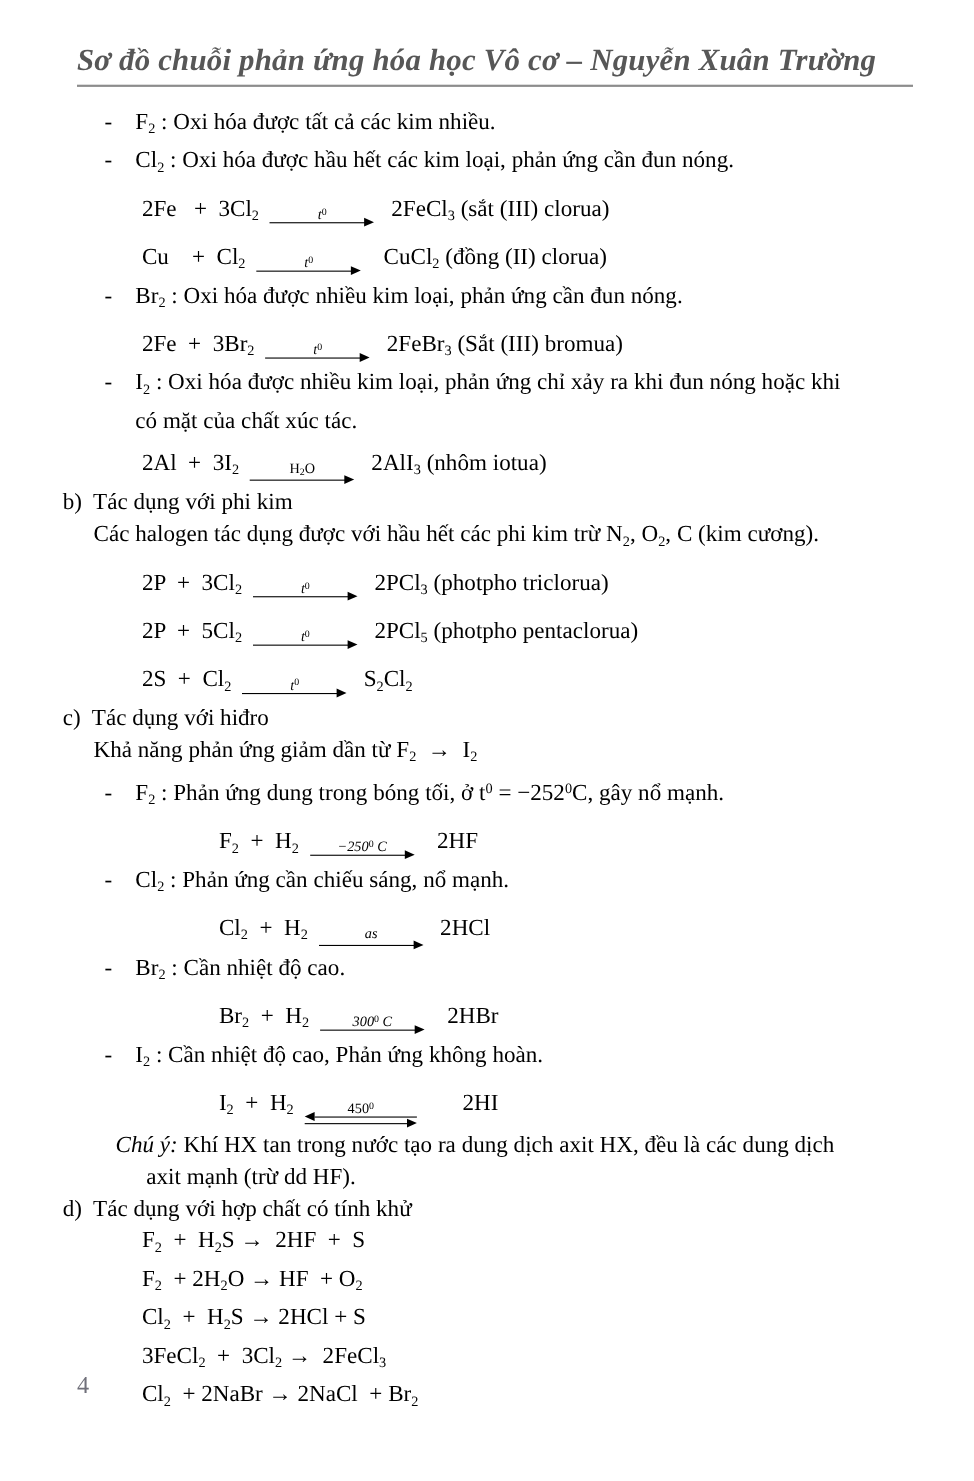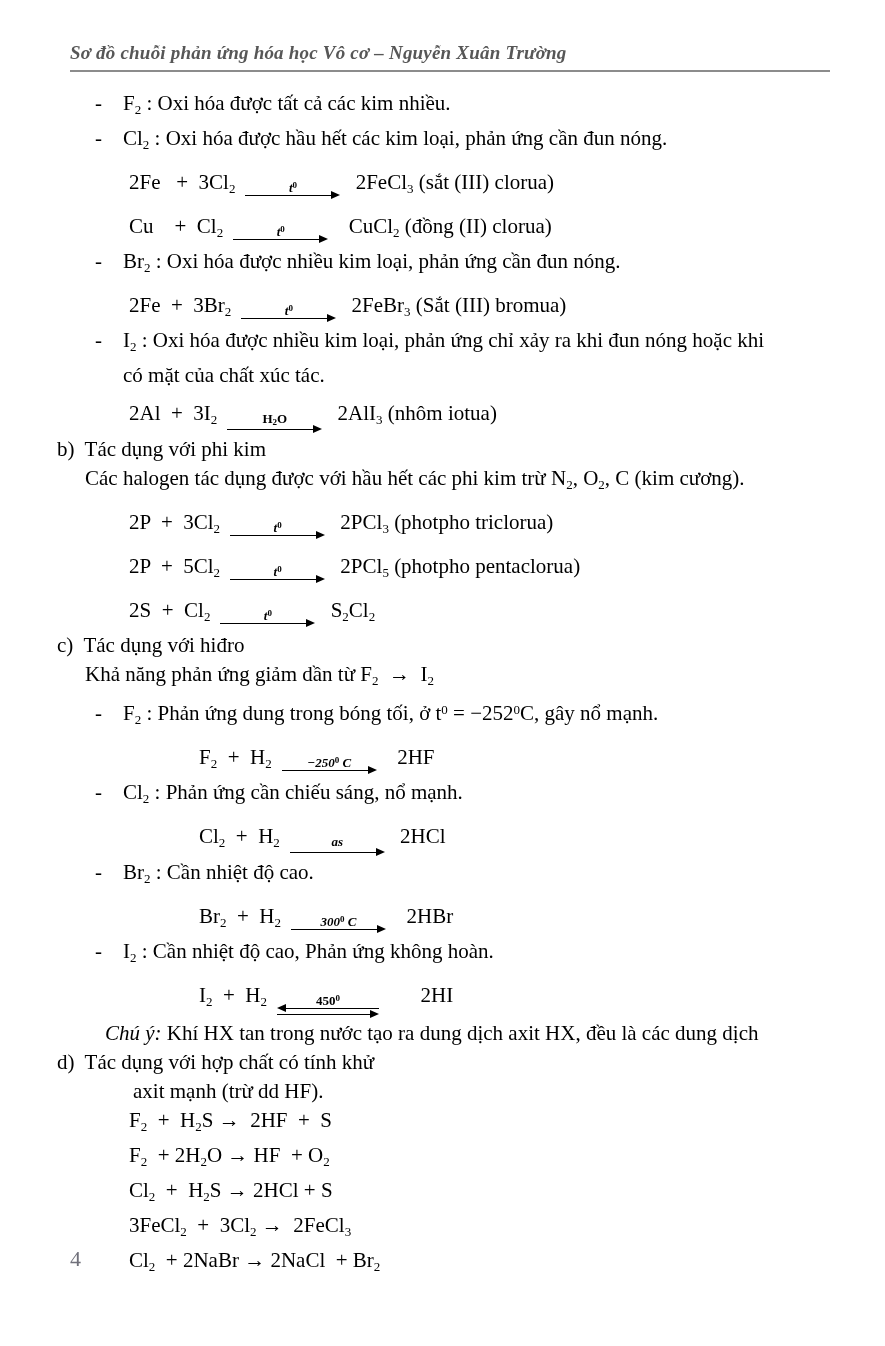--- a/index.html
+++ b/index.html
@@ -1,40 +1,40 @@
 <!DOCTYPE html>
 <html><head>
 <meta charset="utf-8">
 <style>
   html,body{margin:0;padding:0;background:#ffffff;}
   #page{
     position:relative;width:885px;height:1346px;background:#ffffff;overflow:hidden;
     font-family:"Liberation Serif","DejaVu Serif",serif;font-size:21px;color:#000;
   }
   #hdr{margin:40px 55px 0 70px;padding-bottom:5px;border-bottom:2px solid #8c8c8c;}
-  .hdr-title{font-style:italic;font-weight:bold;font-size:19px;color:#575757;letter-spacing:.2px;
+  .hdr-title{font-style:italic;font-weight:bold;font-size:28px;color:#575757;letter-spacing:.2px;
              font-family:"Liberation Serif","DejaVu Serif",serif;}
   #content{margin:17px 58px 0 57px;}
   .cline{line-height:29px;white-space:pre-wrap;}
   .tall{padding-top:9px;}
   .l-sect{padding-left:0;}
   .l-plain{padding-left:28px;}
   .l-dash{padding-left:38px;}
   .l-cont{padding-left:66px;}
   .l-cont2{padding-left:76px;}
   .l-note{padding-left:48px;}
   .l-eq{padding-left:72px;}
   .l-eq2{padding-left:142px;}
   .dash{display:inline-block;width:28px;}
   .run{}
   .i{font-style:italic;}
   .sub{font-size:13px;vertical-align:-4px;}
   .sup{font-size:13px;vertical-align:6px;}
   .larrow{display:inline-block;vertical-align:-3px;margin:0 10px;text-align:center;line-height:normal;}
-  .albl{display:block;font-size:13px;line-height:14px;height:14px;white-space:pre;font-weight:bold;}
+  .albl{display:block;font-size:13px;line-height:14px;height:14px;white-space:pre;}
   .albl .sup{font-size:9px;vertical-align:4px;}
   .albl .sub{font-size:9px;vertical-align:-2px;}
   .ashaft{display:block;position:relative;width:95px;height:9px;}
   .ashaft::before{content:"";position:absolute;left:0;right:5px;top:3px;border-top:1.5px solid #000;}
   .ashaft::after{content:"";position:absolute;right:0;top:-1px;width:0;height:0;
     border-left:9px solid #000;border-top:4.5px solid transparent;border-bottom:4.5px solid transparent;}
   .eqshaft{display:block;position:relative;width:102px;height:14px;}
   .eq-top-line{position:absolute;left:9px;right:0;top:3px;border-top:1.5px solid #000;}
   .eq-top-head{position:absolute;left:0;top:-1px;width:0;height:0;
     border-right:9px solid #000;border-top:4.5px solid transparent;border-bottom:4.5px solid transparent;}
@@ -69,22 +69,22 @@
       <div class="cline l-plain"><span class="run">Khả năng phản ứng giảm dần từ F</span><span class="sub">2</span><span class="run">  →  I</span><span class="sub">2</span></div>
       <div class="cline l-dash"><span class="dash">-</span><span class="run">F</span><span class="sub">2</span><span class="run"> : Phản ứng dung trong bóng tối, ở t</span><span class="sup">0</span><span class="run"> = −252</span><span class="sup">0</span><span class="run">C, gây nổ mạnh.</span></div>
       <div class="cline l-eq2 tall"><span class="run">F</span><span class="sub">2</span><span class="run">  +  H</span><span class="sub">2</span><span class="larrow"><span class="albl"><span class="i">−250</span><span class="sup">0</span><span class="i"> C</span></span><span class="ashaft"></span></span><span class="run">  2HF</span></div>
       <div class="cline l-dash"><span class="dash">-</span><span class="run">Cl</span><span class="sub">2</span><span class="run"> : Phản ứng cần chiếu sáng, nổ mạnh.</span></div>
       <div class="cline l-eq2 tall"><span class="run">Cl</span><span class="sub">2</span><span class="run">  +  H</span><span class="sub">2</span><span class="larrow"><span class="albl"><span class="i">as</span></span><span class="ashaft"></span></span><span class="run"> 2HCl</span></div>
       <div class="cline l-dash"><span class="dash">-</span><span class="run">Br</span><span class="sub">2</span><span class="run"> : Cần nhiệt độ cao.</span></div>
       <div class="cline l-eq2 tall"><span class="run">Br</span><span class="sub">2</span><span class="run">  +  H</span><span class="sub">2</span><span class="larrow"><span class="albl"><span class="i">300</span><span class="sup">0</span><span class="i"> C</span></span><span class="ashaft"></span></span><span class="run">  2HBr</span></div>
       <div class="cline l-dash"><span class="dash">-</span><span class="run">I</span><span class="sub">2</span><span class="run"> : Cần nhiệt độ cao, Phản ứng không hoàn.</span></div>
       <div class="cline l-eq2 tall"><span class="run">I</span><span class="sub">2</span><span class="run">  +  H</span><span class="sub">2</span><span class="larrow"><span class="albl"><span class="run">450</span><span class="sup">0</span></span><span class="eqshaft"><span class="eq-top-line"></span><span class="eq-top-head"></span><span class="eq-bot-line"></span><span class="eq-bot-head"></span></span></span><span class="run">      2HI</span></div>
       <div class="cline l-note"><span class="i">Chú ý:</span><span class="run"> Khí HX tan trong nước tạo ra dung dịch axit HX, đều là các dung dịch</span></div>
+      <div class="cline l-cont2"><span class="run">axit mạnh (trừ dd HF).</span></div>
       <div class="cline l-sect"><span class="run">d)  Tác dụng với hợp chất có tính khử</span></div>
-      <div class="cline l-cont2"><span class="run">axit mạnh (trừ dd HF).</span></div>
       <div class="cline l-eq"><span class="run">F</span><span class="sub">2</span><span class="run">  +  H</span><span class="sub">2</span><span class="run">S →  2HF  +  S</span></div>
       <div class="cline l-eq"><span class="run">F</span><span class="sub">2</span><span class="run">  + 2H</span><span class="sub">2</span><span class="run">O → HF  + O</span><span class="sub">2</span></div>
       <div class="cline l-eq"><span class="run">Cl</span><span class="sub">2</span><span class="run">  +  H</span><span class="sub">2</span><span class="run">S → 2HCl + S</span></div>
       <div class="cline l-eq"><span class="run">3FeCl</span><span class="sub">2</span><span class="run">  +  3Cl</span><span class="sub">2</span><span class="run"> →  2FeCl</span><span class="sub">3</span></div>
       <div class="cline l-eq"><span class="run">Cl</span><span class="sub">2</span><span class="run">  + 2NaBr → 2NaCl  + Br</span><span class="sub">2</span></div>
     </div>
   <div id="pagenum">4</div>
 </div>
 
 </body></html>

